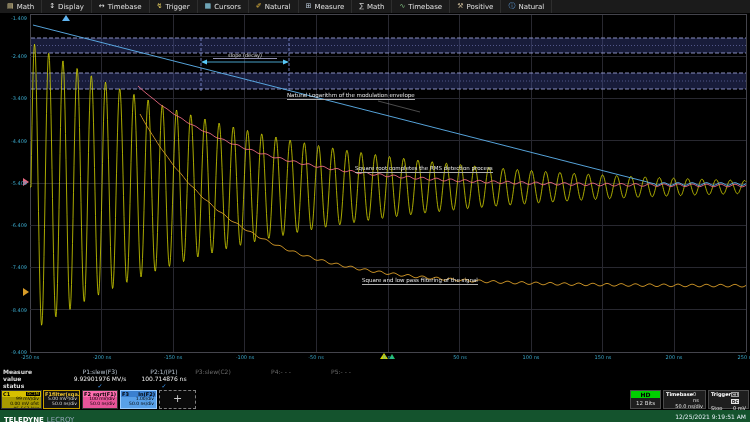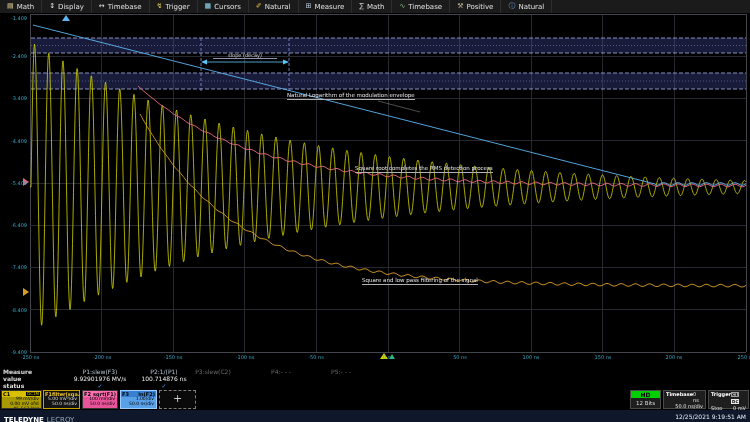--- a/index.html
+++ b/index.html
@@ -56,21 +56,21 @@
   .hdtag{background:#00d000;color:#000;font-weight:bold;font-size:6px;line-height:7px;}
   .hdbits{font-size:5.5px;line-height:10px;color:#ddd;}
   .tbbox{left:663px;width:43px;padding:0 2px;}
   .trbox{left:708px;width:41px;padding:0 2px;}
   .rprow{display:flex;justify-content:space-between;}
   .rptitle{font-weight:bold;color:#fff;}
   .chip{font-size:4px;padding:0 1px;font-weight:bold;}
   .chip-c1{background:#a0a0a0;color:#000;}
   .chip-dc{background:#e8e8e8;color:#000;}
   
-  .statusbar{position:absolute;left:0;top:410px;width:750px;height:12px;background:#0f172a;
+  .statusbar{position:absolute;left:0;top:410px;width:750px;height:12px;background:#14532d;
              display:flex;align-items:center;justify-content:space-between;padding:0 4px;box-sizing:border-box;}
   .brand1{color:#fff;font-weight:bold;font-size:7px;}
   .brand2{color:#93a7b8;font-size:7px;margin-left:3px;}
   .dt{color:#e8f0f8;font-size:6px;}
 </style>
 </head>
 <body>
 
 <div class="screen">
 

